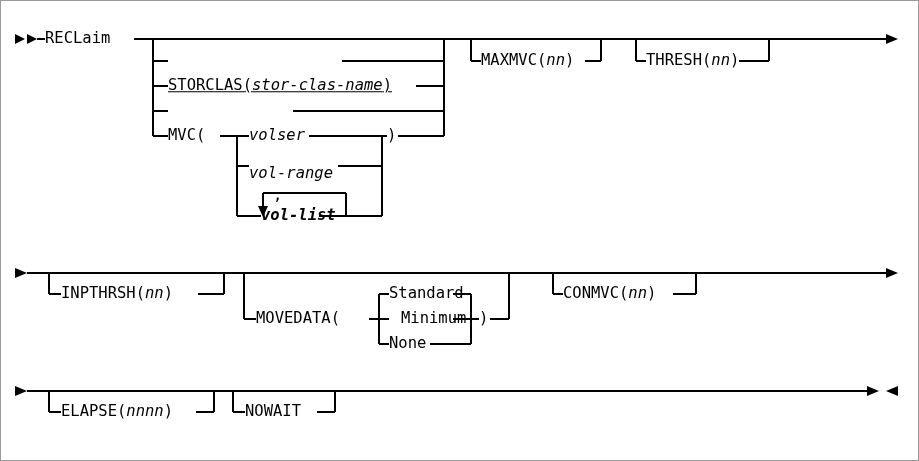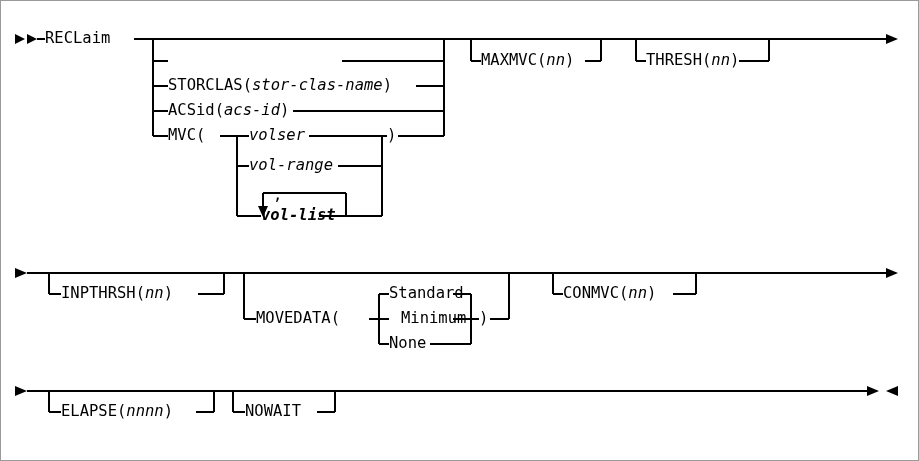--- a/index.html
+++ b/index.html
@@ -170,29 +170,28 @@
     <line x1="316" y1="411" x2="334" y2="411"></line>
     <line x1="334" y1="411" x2="334" y2="390"></line>
 
     <polygon class="arrow" points="866,385 878,390 866,395"></polygon>
     <polygon class="arrow" points="897,385 885,390 897,395"></polygon>
   </svg>
 
   <div class="lbl" style="left:44px; top:38px;">RECLaim</div>
 
 
-  <div class="lbl" style="left:167px; top:85px;"><span>STORCLAS(</span><i>stor-clas-name</i><span>)</span></div>
-
-  <div class="lbl" style="left:167px; top:110px;"><span>ACSid(</span><i>acs-id</i><span>)</span></div>
+  <div class="lbl" style="left:167px; top:85px;text-decoration:underline;"><span>STORCLAS(</span><i>stor-clas-name</i><span>)</span></div>
+
 
   <div class="lbl" style="left:167px; top:135px;">MVC(</div>
 
   <div class="lbl" style="left:248px; top:135px;"><i>volser</i></div>
 
-  <div class="lbl" style="left:248px; top:165px;text-align:center;"><i>vol-range</i></div>
+  <div class="lbl" style="left:248px; top:173px;text-align:center;"><i>vol-range</i></div>
 
   <div class="lbl" style="left:260px; top:215px;font-weight:bold;"><i>vol-list</i></div>
 
   <div class="comma" style="left:272px; top:194px;">,</div>
 
   <div class="lbl" style="left:386px; top:135px;">)</div>
 
   <div class="lbl" style="left:480px; top:60px;"><span>MAXMVC(</span><i>nn</i><span>)</span></div>
 
   <div class="lbl" style="left:645px; top:60px;"><span>THRESH(</span><i>nn</i><span>)</span></div>

